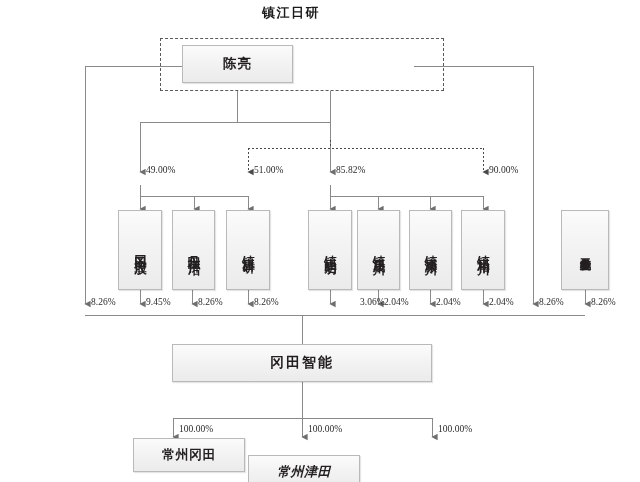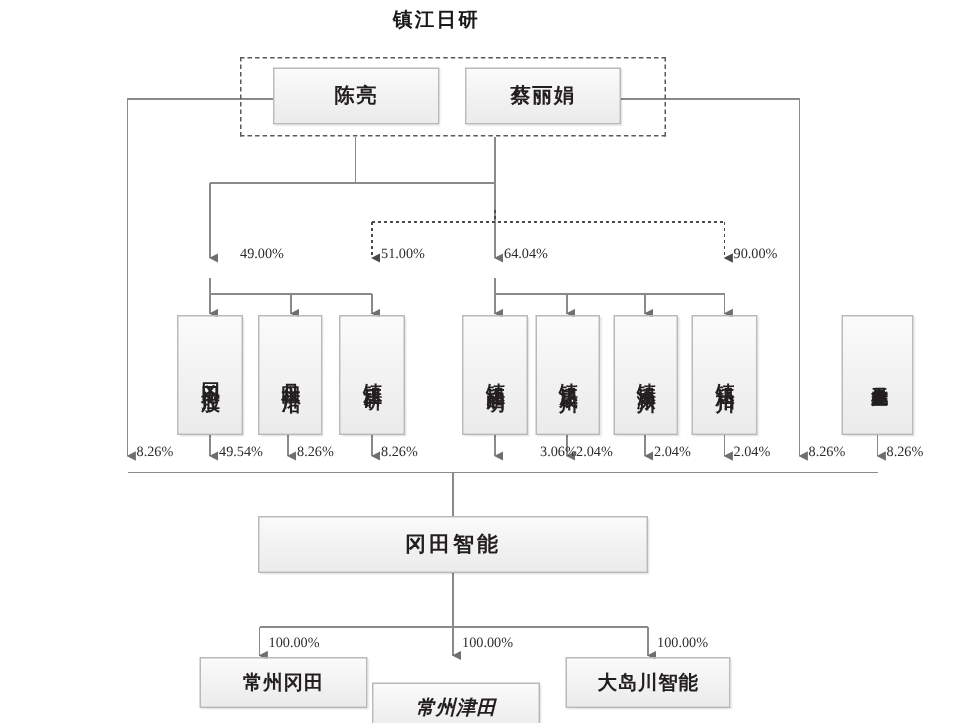--- a/index.html
+++ b/index.html
@@ -154,27 +154,24 @@
       <path d="M483,148 L483,172" marker-end="url(#arrowDot)"></path>
     </g>
   </svg>
 
   <div class="group-title" style="left:262px; top:4px;">镇江日研</div>
   <div class="dashed-group" style="left:160px; top:38px; width:284px; height:53px;"></div>
 
   <div class="node-box horiz person" style="left:182px; top:45px; width:111px; height:38px;">
     <span>陈亮</span>
   </div>
-  <div class="node-box horiz person" style="left:310px; top:45px; width:104px; height:38px;">
-    <span>蔡丽娟</span>
-  </div>
-
-  <div class="pct-label" style="left:146px; top:165px;margin-left:14px;">49.00%</div>
+
+  <div class="pct-label" style="left:146px; top:165px;">49.00%</div>
   <div class="pct-label" style="left:254px; top:165px;">51.00%</div>
-  <div class="pct-label" style="left:336px; top:165px;">64.04%</div>
+  <div class="pct-label" style="left:336px; top:165px;">85.82%</div>
   <div class="pct-label" style="left:489px; top:165px;">90.00%</div>
 
   <div class="node-box vert" style="left:118px; top:210px; width:44px; height:80px;">
     <span>冈田控股</span>
   </div>
   <div class="node-box vert" style="left:172px; top:210px; width:43px; height:80px;">
     <span>丹阳侨冶</span>
   </div>
   <div class="node-box vert" style="left:226px; top:210px; width:44px; height:80px;">
     <span>镇江日研</span>
@@ -189,21 +186,21 @@
     <span>镇江濒川</span>
   </div>
   <div class="node-box vert" style="left:461px; top:210px; width:44px; height:80px;">
     <span>镇江柏川</span>
   </div>
   <div class="node-box vert" style="left:561px; top:210px; width:48px; height:80px; letter-spacing:0px; font-size:11px;">
     <span>工业母机产业基金</span>
   </div>
 
   <div class="pct-label" style="left:91px; top:297px;">8.26%</div>
-  <div class="pct-label" style="left:146px; top:297px;">49.54%</div>
+  <div class="pct-label" style="left:146px; top:297px;">9.45%</div>
   <div class="pct-label" style="left:198px; top:297px;">8.26%</div>
   <div class="pct-label" style="left:254px; top:297px;">8.26%</div>
   <div class="pct-label" style="left:336px; top:297px;margin-left:24px;">3.06%</div>
   <div class="pct-label" style="left:384px; top:297px;">2.04%</div>
   <div class="pct-label" style="left:436px; top:297px;">2.04%</div>
   <div class="pct-label" style="left:489px; top:297px;">2.04%</div>
   <div class="pct-label" style="left:539px; top:297px;">8.26%</div>
   <div class="pct-label" style="left:591px; top:297px;">8.26%</div>
 
   <div class="node-box horiz main-co" style="left:172px; top:344px; width:260px; height:38px;">
@@ -213,17 +210,14 @@
   <div class="pct-label" style="left:179px; top:424px;">100.00%</div>
   <div class="pct-label" style="left:308px; top:424px;">100.00%</div>
   <div class="pct-label" style="left:438px; top:424px;">100.00%</div>
 
   <div class="node-box horiz sub-co" style="left:133px; top:438px; width:112px; height:34px;">
     <span>常州冈田</span>
   </div>
   <div class="node-box horiz sub-co" style="left:248px; top:455px; width:112px; height:34px;font-style:italic;">
     <span>常州津田</span>
   </div>
-  <div class="node-box horiz sub-co" style="left:377px; top:438px; width:110px; height:34px;">
-    <span>大岛川智能</span>
-  </div>
 
 </div>
 
 </body></html>

